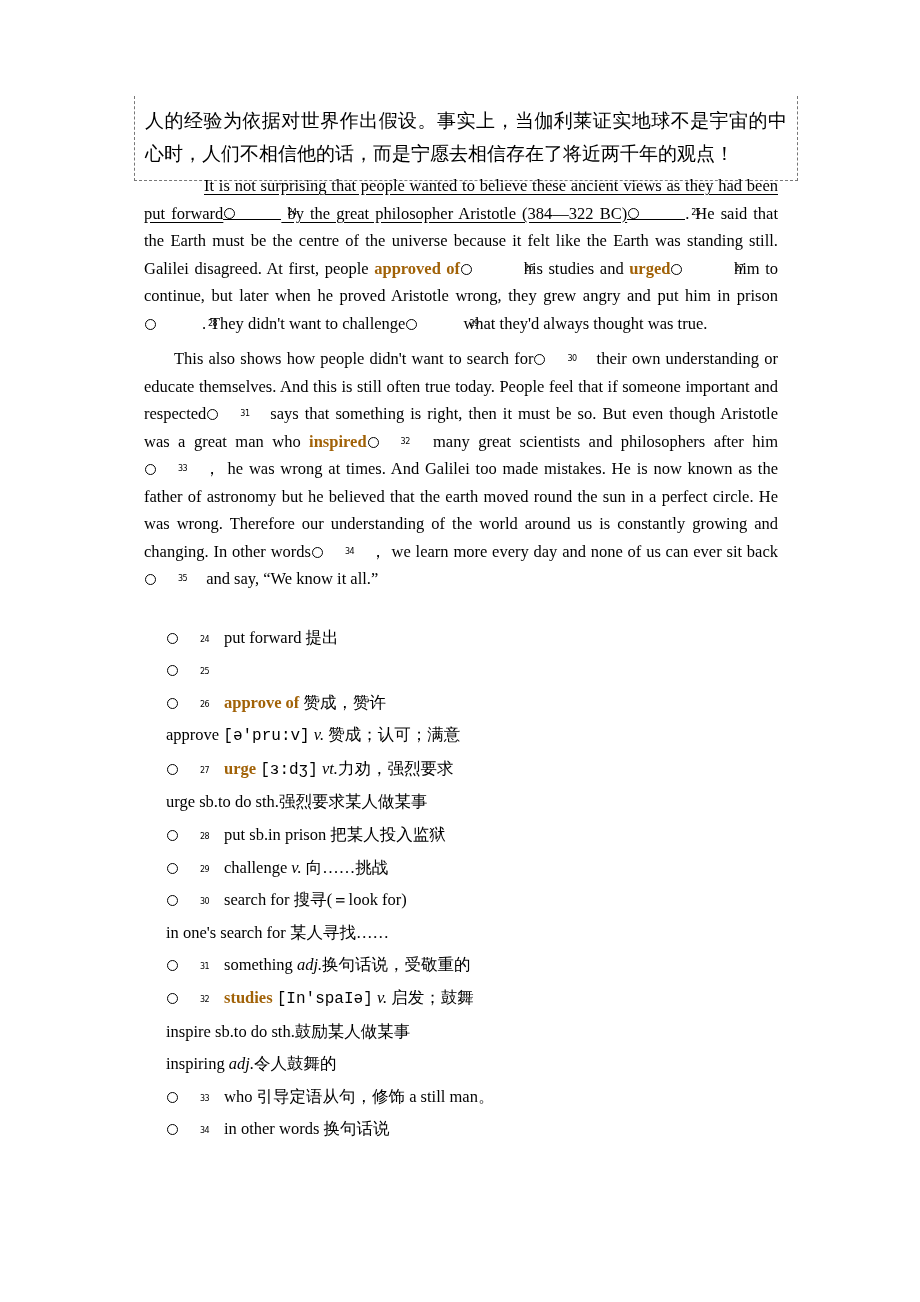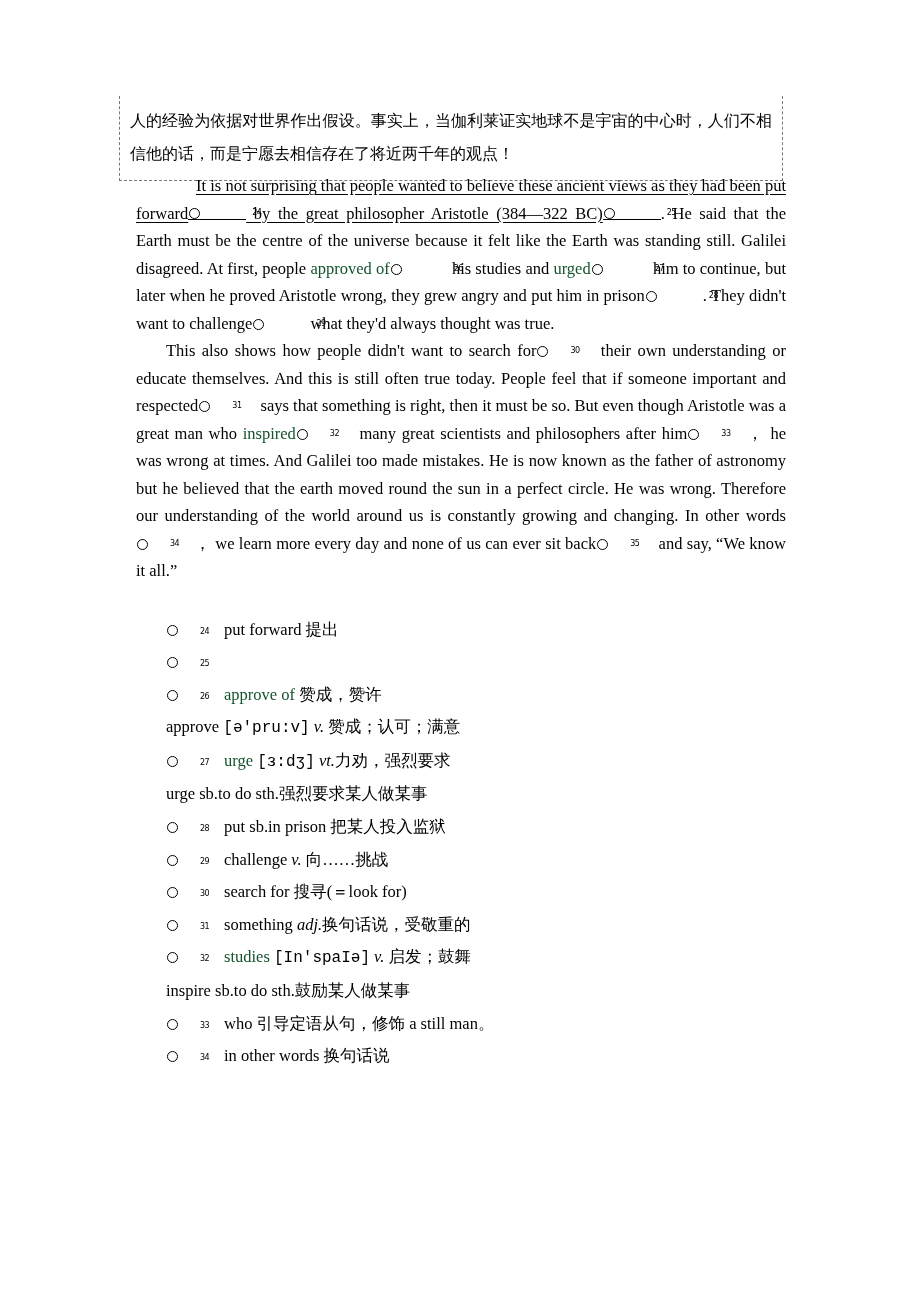--- a/index.html
+++ b/index.html
@@ -7,44 +7,44 @@
     position:relative;
     width:920px;height:1302px;
     background:#fff;
     overflow:hidden;
     font-family:"Liberation Serif","DejaVu Serif",serif;
     color:#000;
   }
   .content{position:absolute;left:136px;top:0;width:650px;}
   
   .tbox{
-    position:absolute;left:119px;top:96px;width:664px;
+    position:absolute;left:134px;top:96px;width:664px;
     border:1px dashed #777;border-top:none;
     box-sizing:border-box;
     padding:8px 10px 10px 10px;
-    font-size:16px;line-height:33px;
+    font-size:19px;line-height:33px;
     text-align:justify;
   }
   .para{
     position:relative;
-    margin:0;
+    margin:8px;
     font-size:16.5px;line-height:27.5px;
     text-align:justify;
   }
   #p1{margin-top:172px;}
   #p1{text-indent:60px;}
   #p2{text-indent:30px;}
   .notes{margin-top:29px;}
   .note{
     margin:0;
     font-size:16.5px;line-height:32.6px;
     text-indent:30px;
     text-align:justify;
   }
-  .red{color:#14532d;font-weight:normal;}
+  .red{color:#a16207;font-weight:bold;}
   .u{text-decoration:underline;text-underline-offset:3px;}
   .it{font-style:italic;}
   .ph{font-family:Liberation Mono, monospace;font-size:16px;}
   
   .cn{
     position:relative;display:inline-block;
     width:14px;height:15px;
     vertical-align:-1px;
     text-decoration:none;
     padding-left:44px;
@@ -78,21 +78,23 @@
     <div class="notes">
         <p class="note"><span class="cn"><i>24</i><b></b></span><span>put forward 提出</span></p>
         <p class="note"><span class="cn"><i>25</i><b></b></span></p>
         <p class="note"><span class="cn"><i>26</i><b></b></span><span class="red">approve of</span><span> 赞成，赞许</span></p>
         <p class="note"><span>approve </span><span class="ph">[ə'pru:v]</span><span> </span><span class="it">v.</span><span> 赞成；认可；满意</span></p>
         <p class="note"><span class="cn"><i>27</i><b></b></span><span class="red">urge</span><span> </span><span class="ph">[ɜ:dʒ]</span><span> </span><span class="it">vt.</span><span>力劝，强烈要求</span></p>
         <p class="note"><span>urge sb.to do sth.强烈要求某人做某事</span></p>
         <p class="note"><span class="cn"><i>28</i><b></b></span><span>put sb.in prison 把某人投入监狱</span></p>
         <p class="note"><span class="cn"><i>29</i><b></b></span><span>challenge </span><span class="it">v.</span><span> 向……挑战</span></p>
         <p class="note"><span class="cn"><i>30</i><b></b></span><span>search for 搜寻(＝look for)</span></p>
+        <p class="note"><span>in one's search for 某人寻找……</span></p>
         <p class="note"><span class="cn"><i>31</i><b></b></span><span>something </span><span class="it">adj.</span><span>换句话说，受敬重的</span></p>
         <p class="note"><span class="cn"><i>32</i><b></b></span><span class="red">studies</span><span> </span><span class="ph">[In'spaIə]</span><span> </span><span class="it">v.</span><span> 启发；鼓舞</span></p>
         <p class="note"><span>inspire sb.to do sth.鼓励某人做某事</span></p>
+        <p class="note"><span>inspiring </span><span class="it">adj.</span><span>令人鼓舞的</span></p>
         <p class="note"><span class="cn"><i>33</i><b></b></span><span>who 引导定语从句，修饰 a still man。</span></p>
         <p class="note"><span class="cn"><i>34</i><b></b></span><span>in other words 换句话说</span></p>
       </div>
   </div>
 
 </div>
 
 </body></html>

